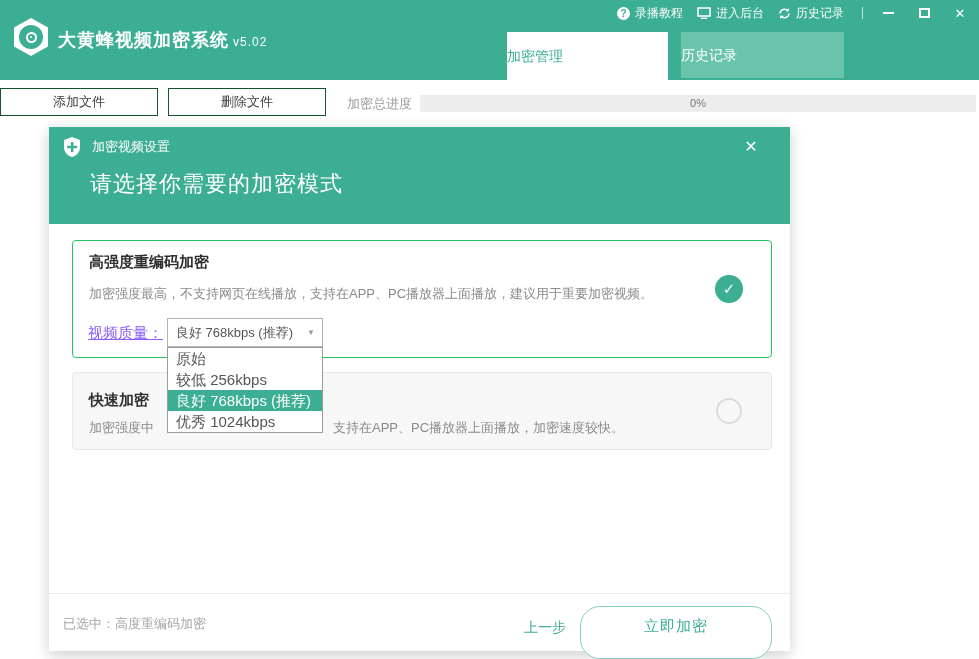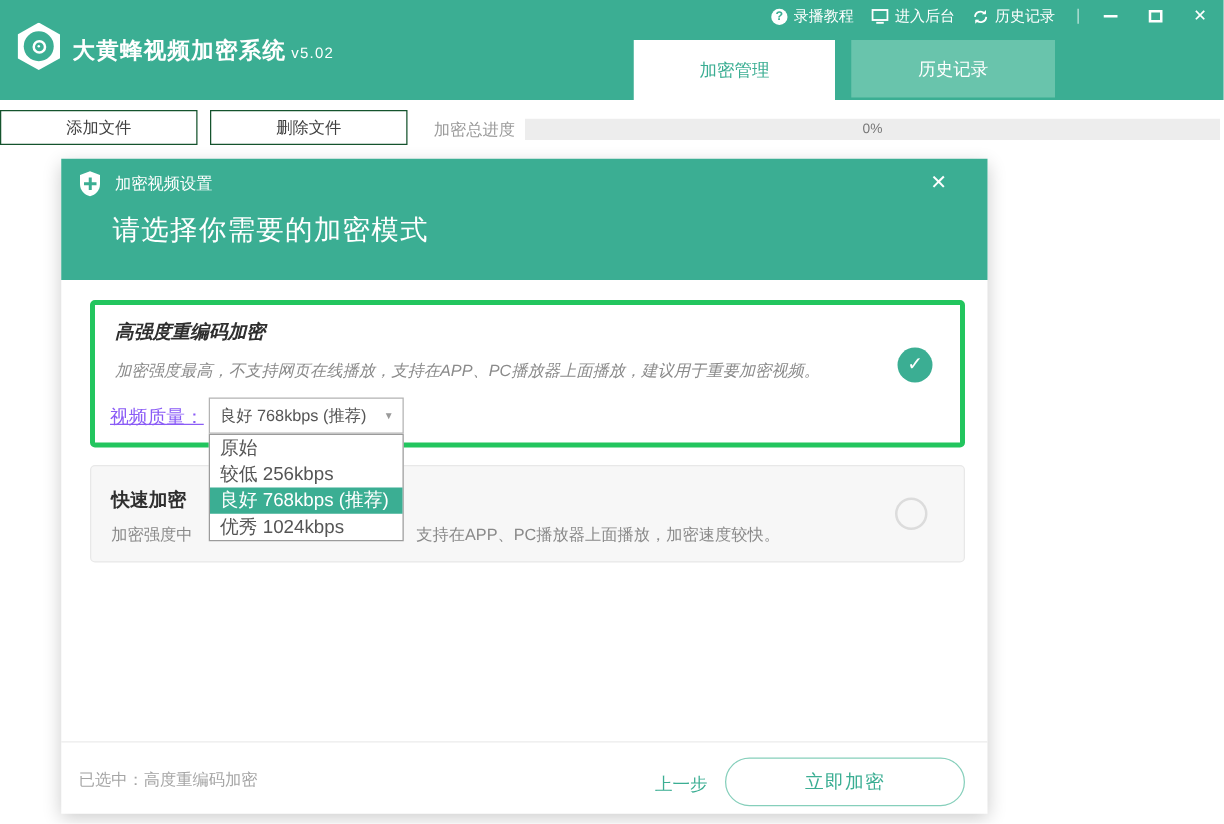--- a/index.html
+++ b/index.html
@@ -27,21 +27,21 @@
   .help-badge { width:13px; height:13px; border-radius:50%; background:#fff; color:#3bae93;
     font-size:10px; font-weight:bold; display:flex; align-items:center; justify-content:center; }
   .tb-svg { display:block; }
   .tb-sep { width:1px; height:12px; background:rgba(255,255,255,0.7); margin-left:4px; }
   .win-btn { width:22px; height:18px; display:flex; align-items:center; justify-content:center;
     cursor:pointer; color:#fff; font-size:13px; }
   .min-glyph { width:11px; height:2px; background:#fff; }
   .max-glyph { width:11px; height:10px; border:2px solid #fff; }
 
   
-  .tab { position:absolute; top:32px; text-align:center; font-size:14px; cursor:pointer; }
+  .tab { position:absolute; top:32px; text-align:left; font-size:14px; cursor:pointer; }
   .tab-active { left:507px; width:161px; height:48px; line-height:48px; background:#fff; color:#3bae93; }
   .tab-inactive { left:681px; width:163px; height:46px; line-height:46px; background:#69c4ac; color:#fff; }
 
   
   .toolbar { position:absolute; left:0; top:80px; width:979px; height:47px; background:#fff; }
   .tool-btn { position:absolute; top:88px; width:158px; height:28px; background:#fff;
     border:1px solid #14532d; color:#404040; font-size:13px; text-align:center;
     line-height:26px; cursor:pointer; }
   .tool-btn.add { left:0; }
   .tool-btn.del { left:168px; }
@@ -54,21 +54,21 @@
   .dialog { position:absolute; left:49px; top:127px; width:741px; height:524px; background:#fff;
     box-shadow:0 4px 14px rgba(0,0,0,0.20); }
   .dialog-header { position:absolute; left:0; top:0; width:741px; height:97px; background:#3bae93; }
   .shield { position:absolute; left:13px; top:9px; }
   .dlg-title { position:absolute; left:43px; top:11px; color:#fff; font-size:13px; }
   .dlg-close { position:absolute; left:690px; top:8px; width:24px; height:24px; color:#fff;
     font-size:16px; text-align:center; line-height:24px; cursor:pointer; }
   .dlg-heading { position:absolute; left:41px; top:42px; color:#fff; font-size:22px; letter-spacing:1px; }
 
   .card { position:absolute; left:23px; width:700px; border-radius:4px; }
-  .card1 { top:113px; height:118px; background:#fff; border:4px solid #22c55e;font-style:italic; }
+  .card1 { top:113px; height:118px; background:#fff; border:1px solid #22c55e; }
   .card2 { top:245px; height:78px; background:#f7f7f7; border:1px solid #e8e8e8; }
   .card-title { position:absolute; left:16px; font-size:15px; font-weight:bold; color:#2f2f2f; }
   .card-desc { position:absolute; font-size:13px; color:#8a8a8a; }
   .c1-title { top:12px; }
   .c1-desc { left:16px; top:44px; }
   .c2-title { top:18px; }
   .c2-desc-left { left:16px; top:46px; }
   .c2-desc-right { left:260px; top:46px; }
 
   .check-circle { position:absolute; left:642px; top:34px; width:28px; height:28px; border-radius:50%;
@@ -84,21 +84,21 @@
   .select-arrow { position:absolute; right:7px; top:0; font-size:8px; color:#9a9a9a; line-height:27px; }
   .dropdown { position:absolute; left:118px; top:220px; width:156px; background:#fff;
     border:1px solid #9b9b9b; z-index:7; list-style:none; }
   .dropdown li { height:21px; line-height:21px; padding-left:8px; font-size:15px; color:#555;
     cursor:pointer; white-space:nowrap; }
   .dropdown li.hl { background:#3bae93; color:#fff; }
 
   .dlg-footer-line { position:absolute; left:0; top:466px; width:741px; height:1px; background:#ececec; }
   .selected-text { position:absolute; left:14px; top:488px; font-size:13px; color:#a5a5a5; }
   .back-link { position:absolute; left:475px; top:492px; font-size:14px; color:#3bae93; cursor:pointer; }
-  .encrypt-btn { position:absolute; left:531px; top:479px; width:192px; height:39px; background:#fff;
+  .encrypt-btn { position:absolute; left:531px; top:479px; width:192px; height:53px; background:#fff;
     border:1px solid #86cfbb; border-radius:20px; color:#3bae93; font-size:15px; text-align:center;
     line-height:37px; cursor:pointer; letter-spacing:1px; }
 </style>
 </head>
 <body>
 
 <div class="window">
 
   <div class="titlebar">
     <div class="logo">

